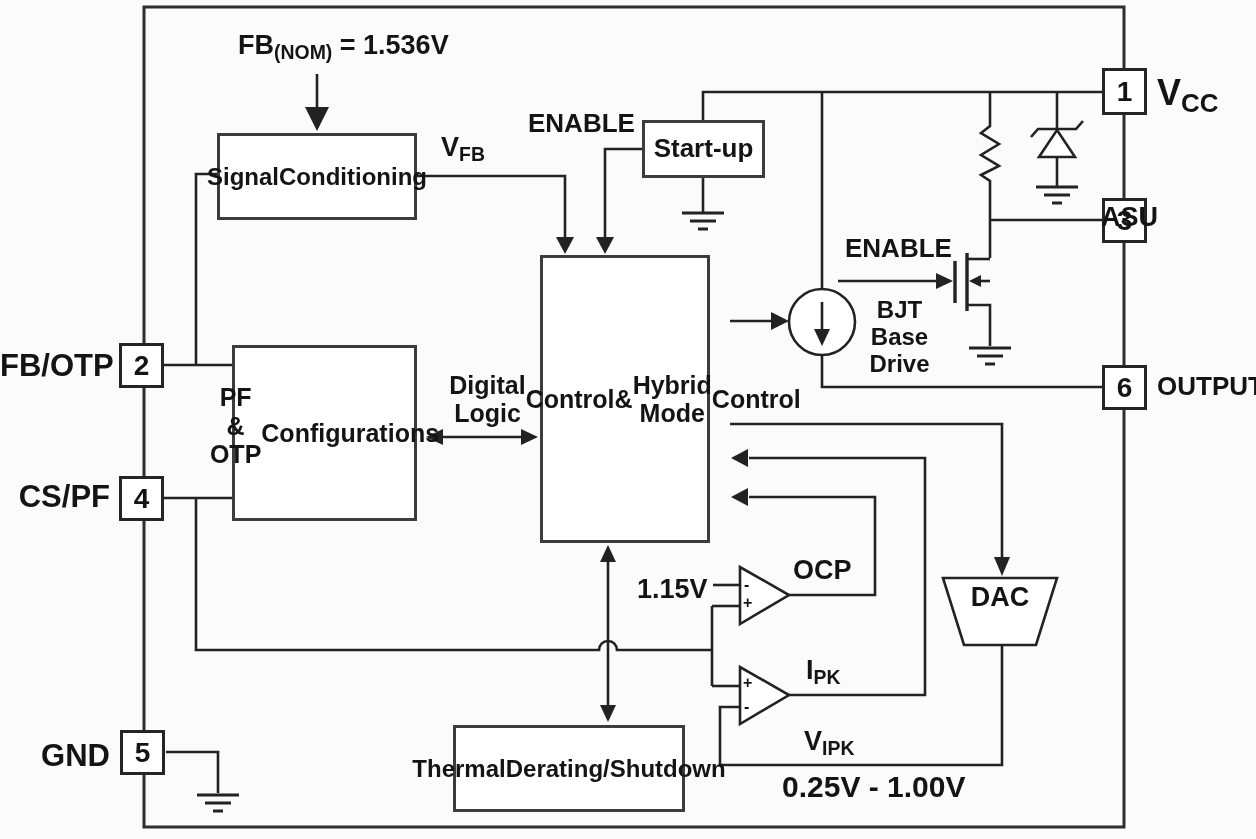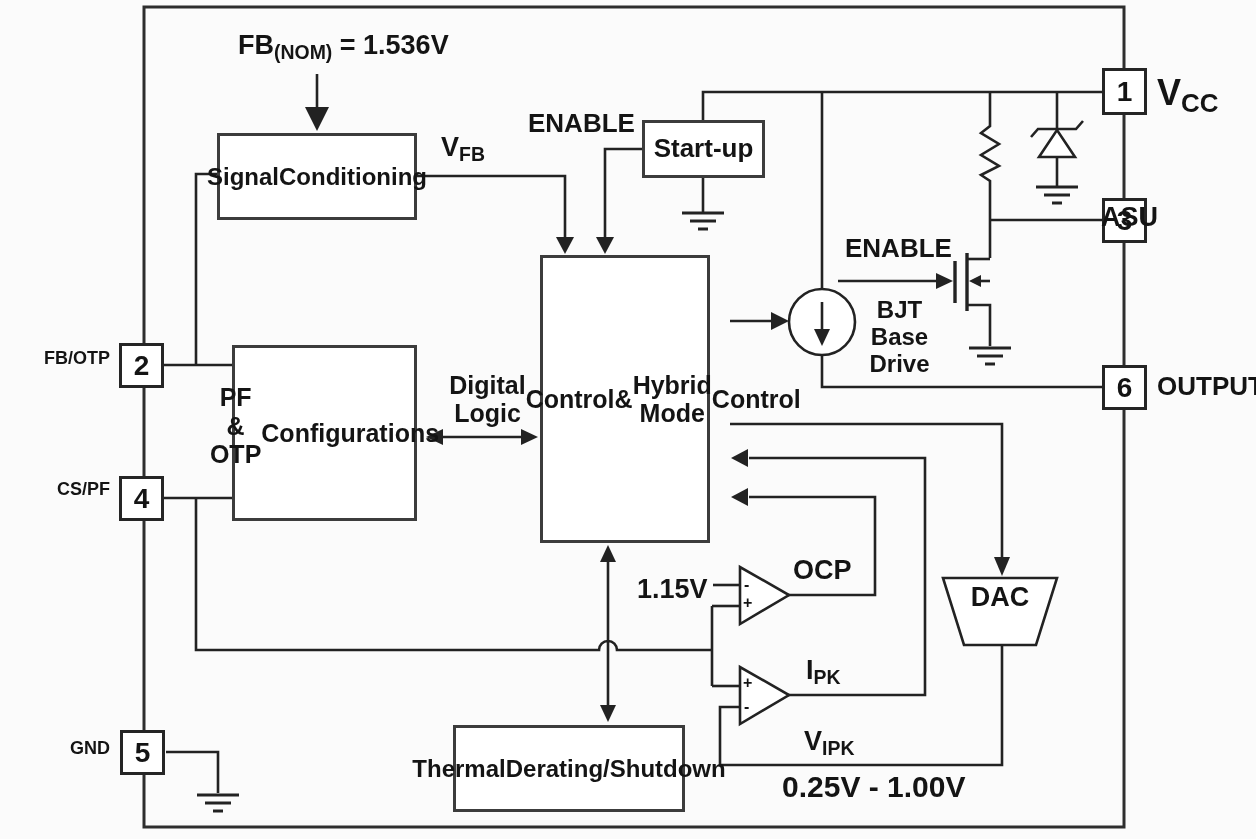--- a/index.html
+++ b/index.html
@@ -28,21 +28,21 @@
     box-sizing:border-box;display:flex;flex-direction:row;align-items:center;
     justify-content:center;text-align:center;font-weight:bold;line-height:1.14;
   }
   .pin{
     position:absolute;width:45px;height:45px;background:#ffffff;
     border:3px solid #252525;box-sizing:border-box;display:flex;align-items:center;
     justify-content:center;font-weight:bold;font-size:28px;
   }
   .lbl{position:absolute;font-weight:bold;white-space:nowrap;}
   .sub{font-size:0.72em;vertical-align:-0.28em;letter-spacing:0;}
-  .left-pin-label{left:0;width:110px;text-align:right;font-size:18px;}
+  .left-pin-label{left:0;width:110px;text-align:right;font-size:31px;}
   .sign{position:absolute;font-weight:bold;font-size:16px;line-height:1;}
   .amp{margin:14px 0;}
 </style>
 </head>
 <body>
 
 <div id="stage">
 
   <svg id="wires" viewBox="0 0 1256 839" xmlns="http://www.w3.org/2000/svg">
 

